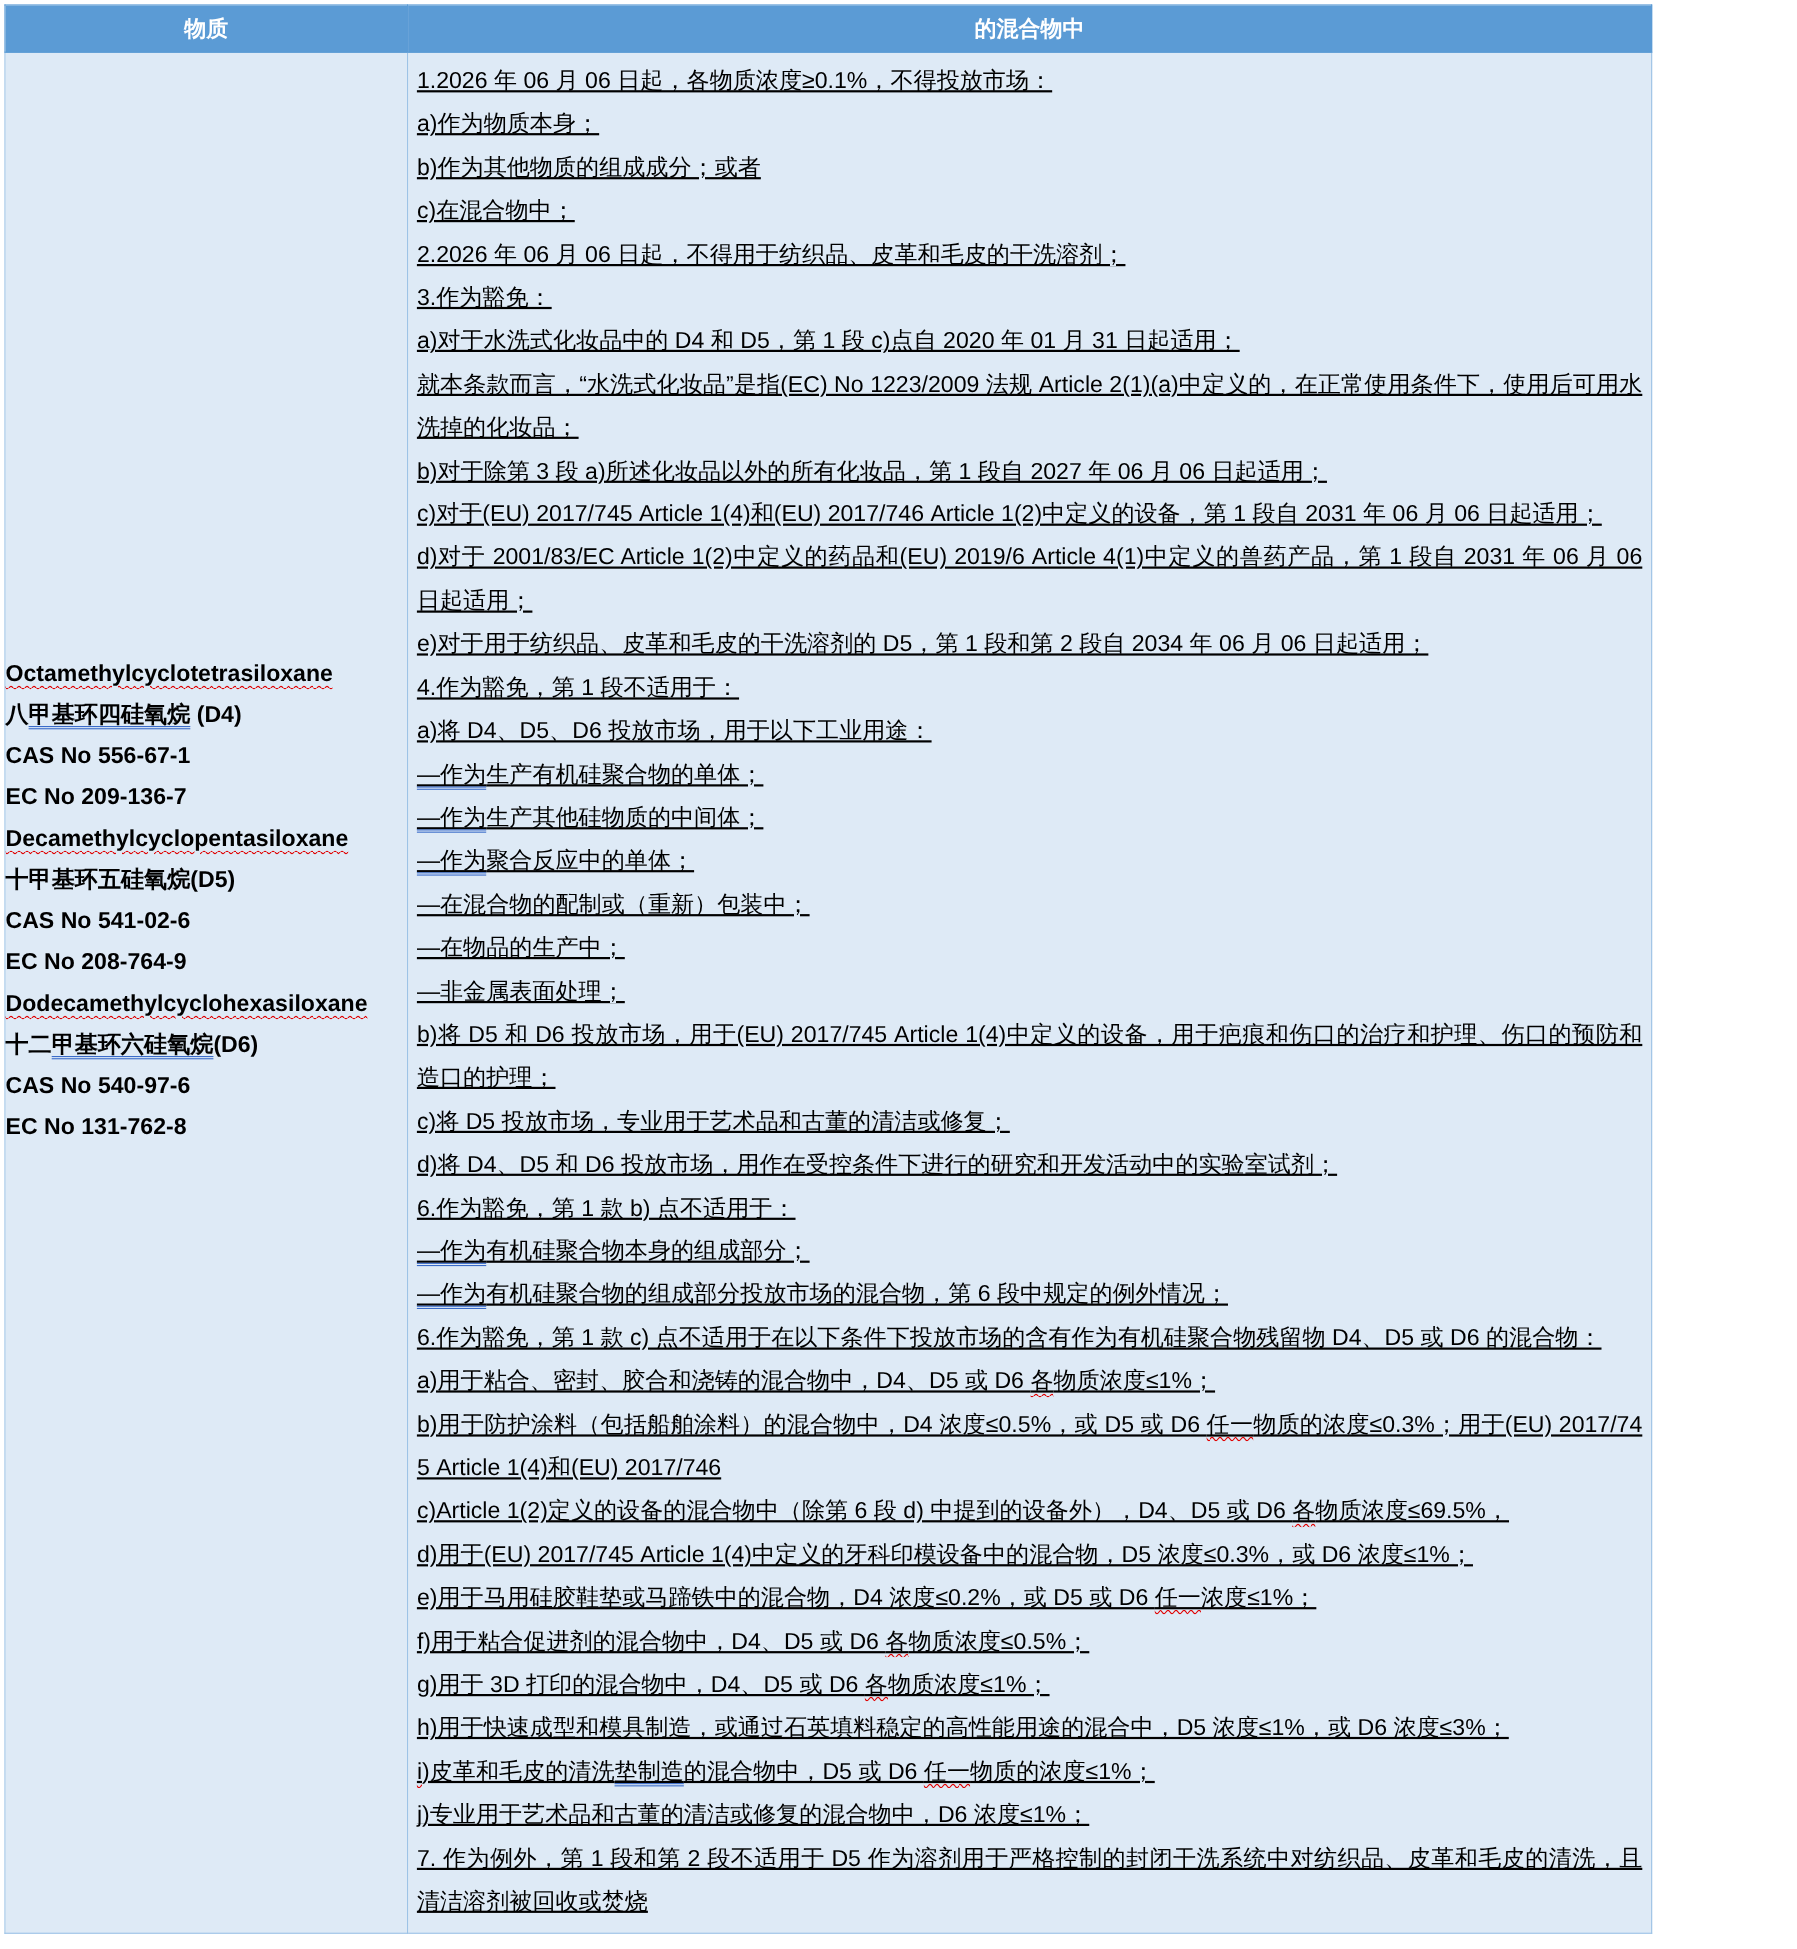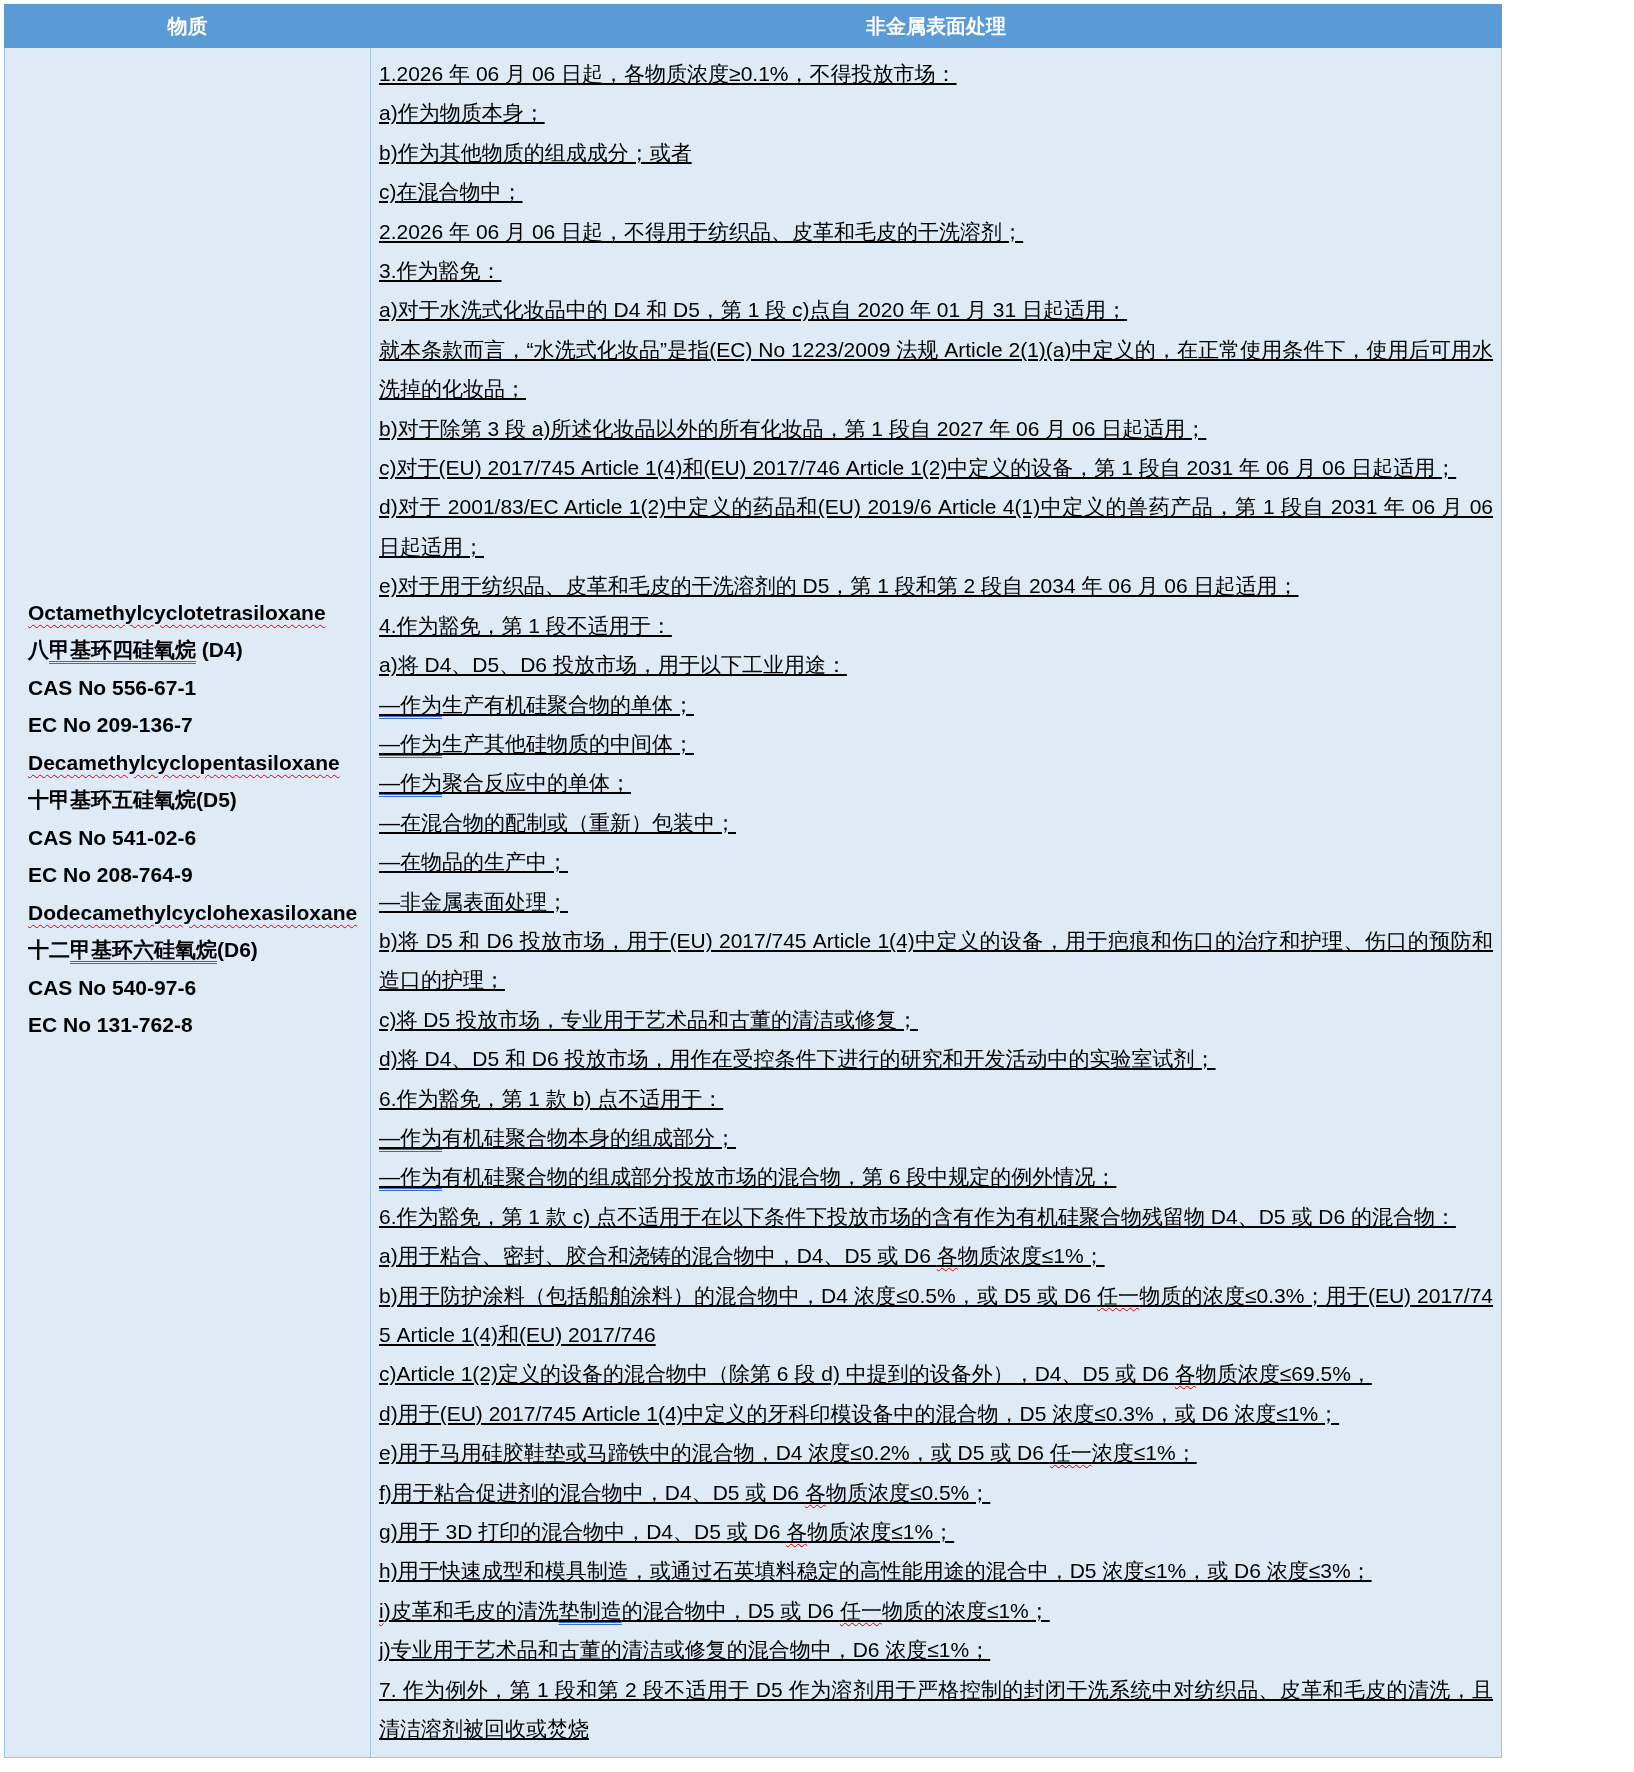--- a/index.html
+++ b/index.html
@@ -40,21 +40,21 @@
   }
   tbody td{
     background:var(--body-bg);
     border:1px solid var(--border);
     height:1710px;
     vertical-align:top;
     padding:0;
   }
   td.substance-cell{
     vertical-align:middle;
-    padding:0 10px 0 23px;
+    padding:0 10px 0 0;
   }
   .substance-block{
     margin-bottom:168px; 
   }
   .substance-line{
     font-size:21px;
     font-weight:bold;
     line-height:37.5px;
     word-break:break-all;
     text-align:left;
@@ -86,21 +86,21 @@
 
 <div class="page">
   <table class="reg-table">
     <colgroup>
       <col class="c-sub">
       <col class="c-req">
     </colgroup>
     <thead>
       <tr>
         <th>物质</th>
-        <th>非金属表面处理</th>
+        <th>的混合物中</th>
       </tr>
     </thead>
     <tbody>
       <tr>
         <td class="substance-cell">
           <div class="substance-block" id="substance-lines">
               <div class="substance-line"><span class="mark-spell">Octamethylcyclotetrasiloxane</span></div>
               <div class="substance-line"><span>八</span><span class="mark-grammar">甲基环四硅氧烷</span><span> (D4)</span></div>
               <div class="substance-line"><span>CAS No 556-67-1</span></div>
               <div class="substance-line"><span>EC No 209-136-7</span></div>

